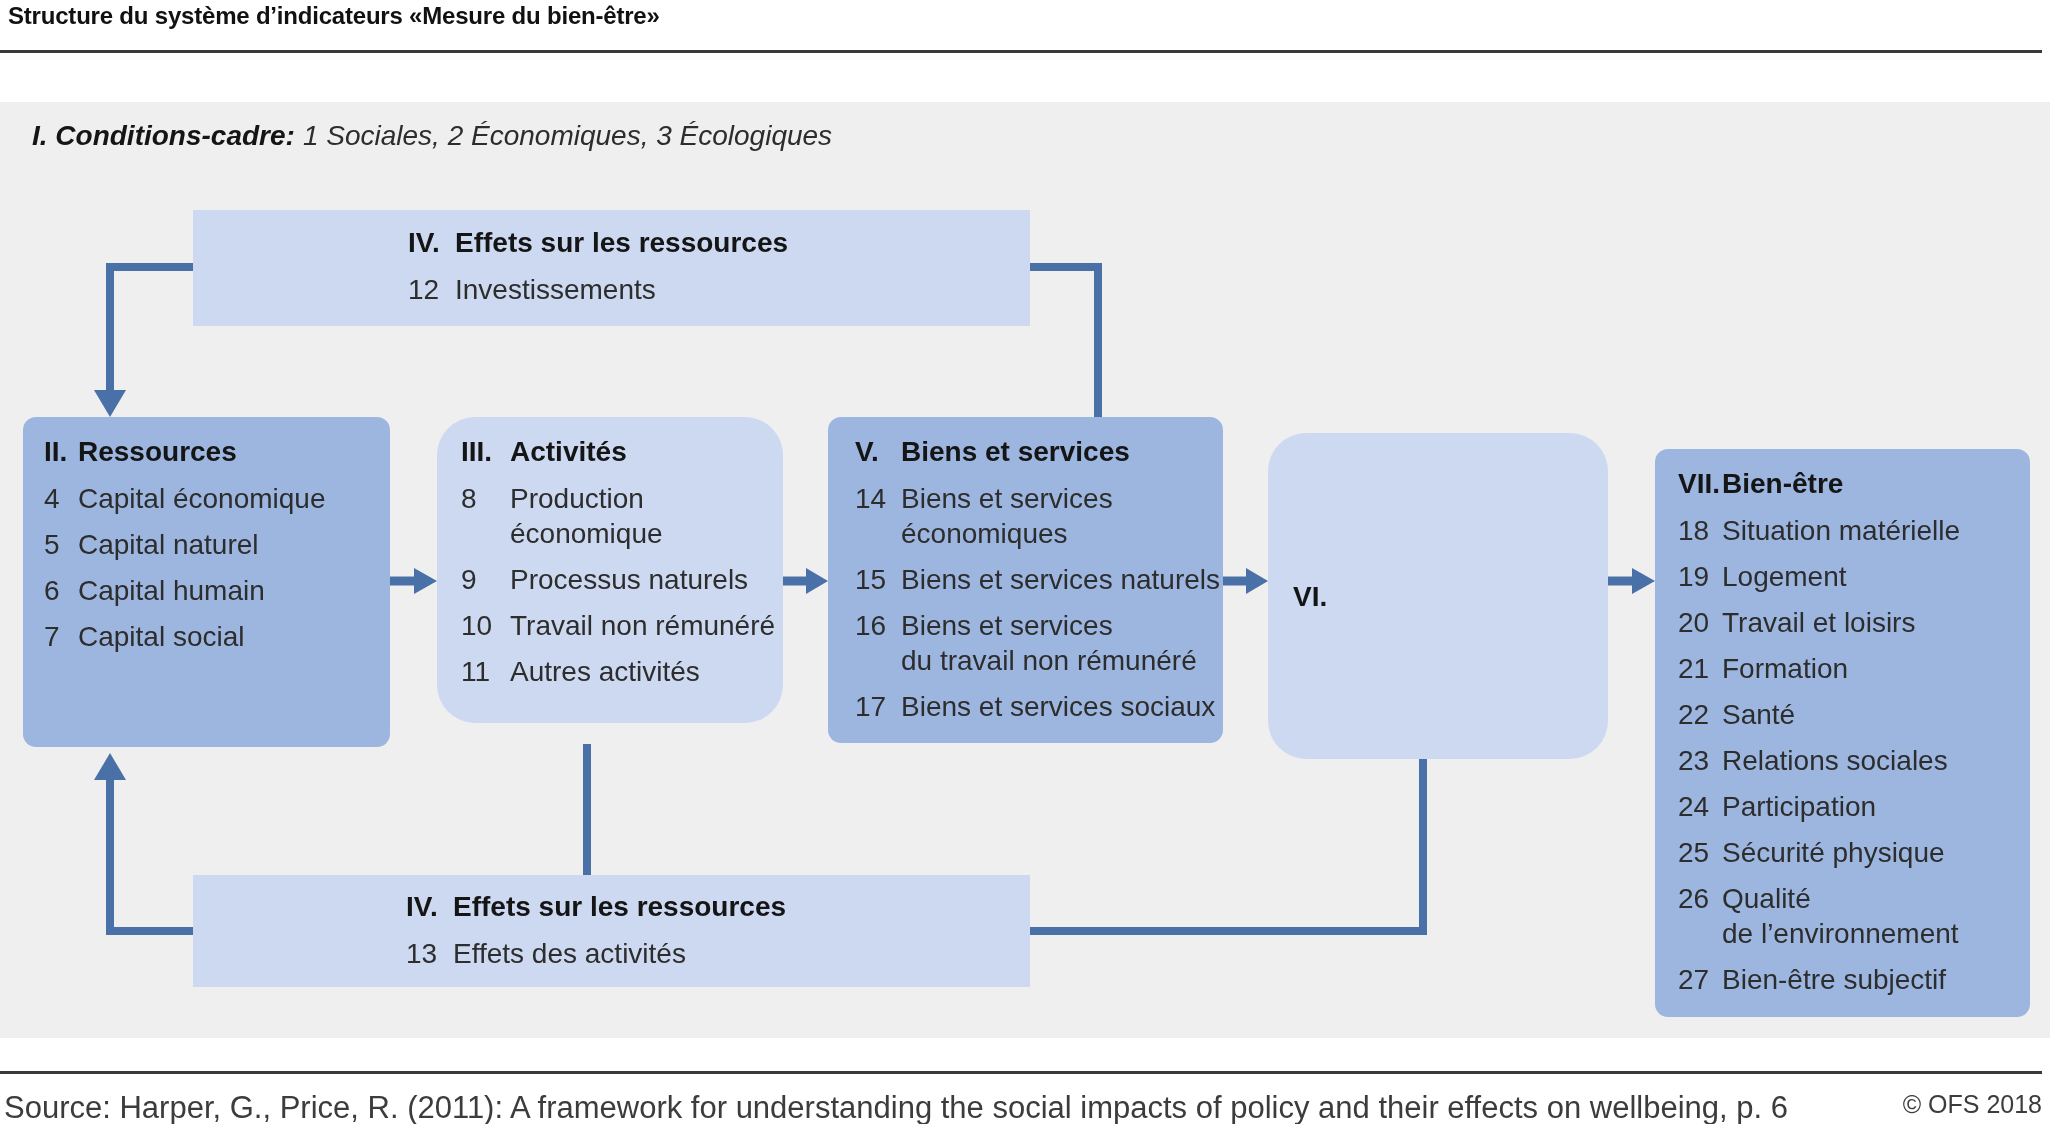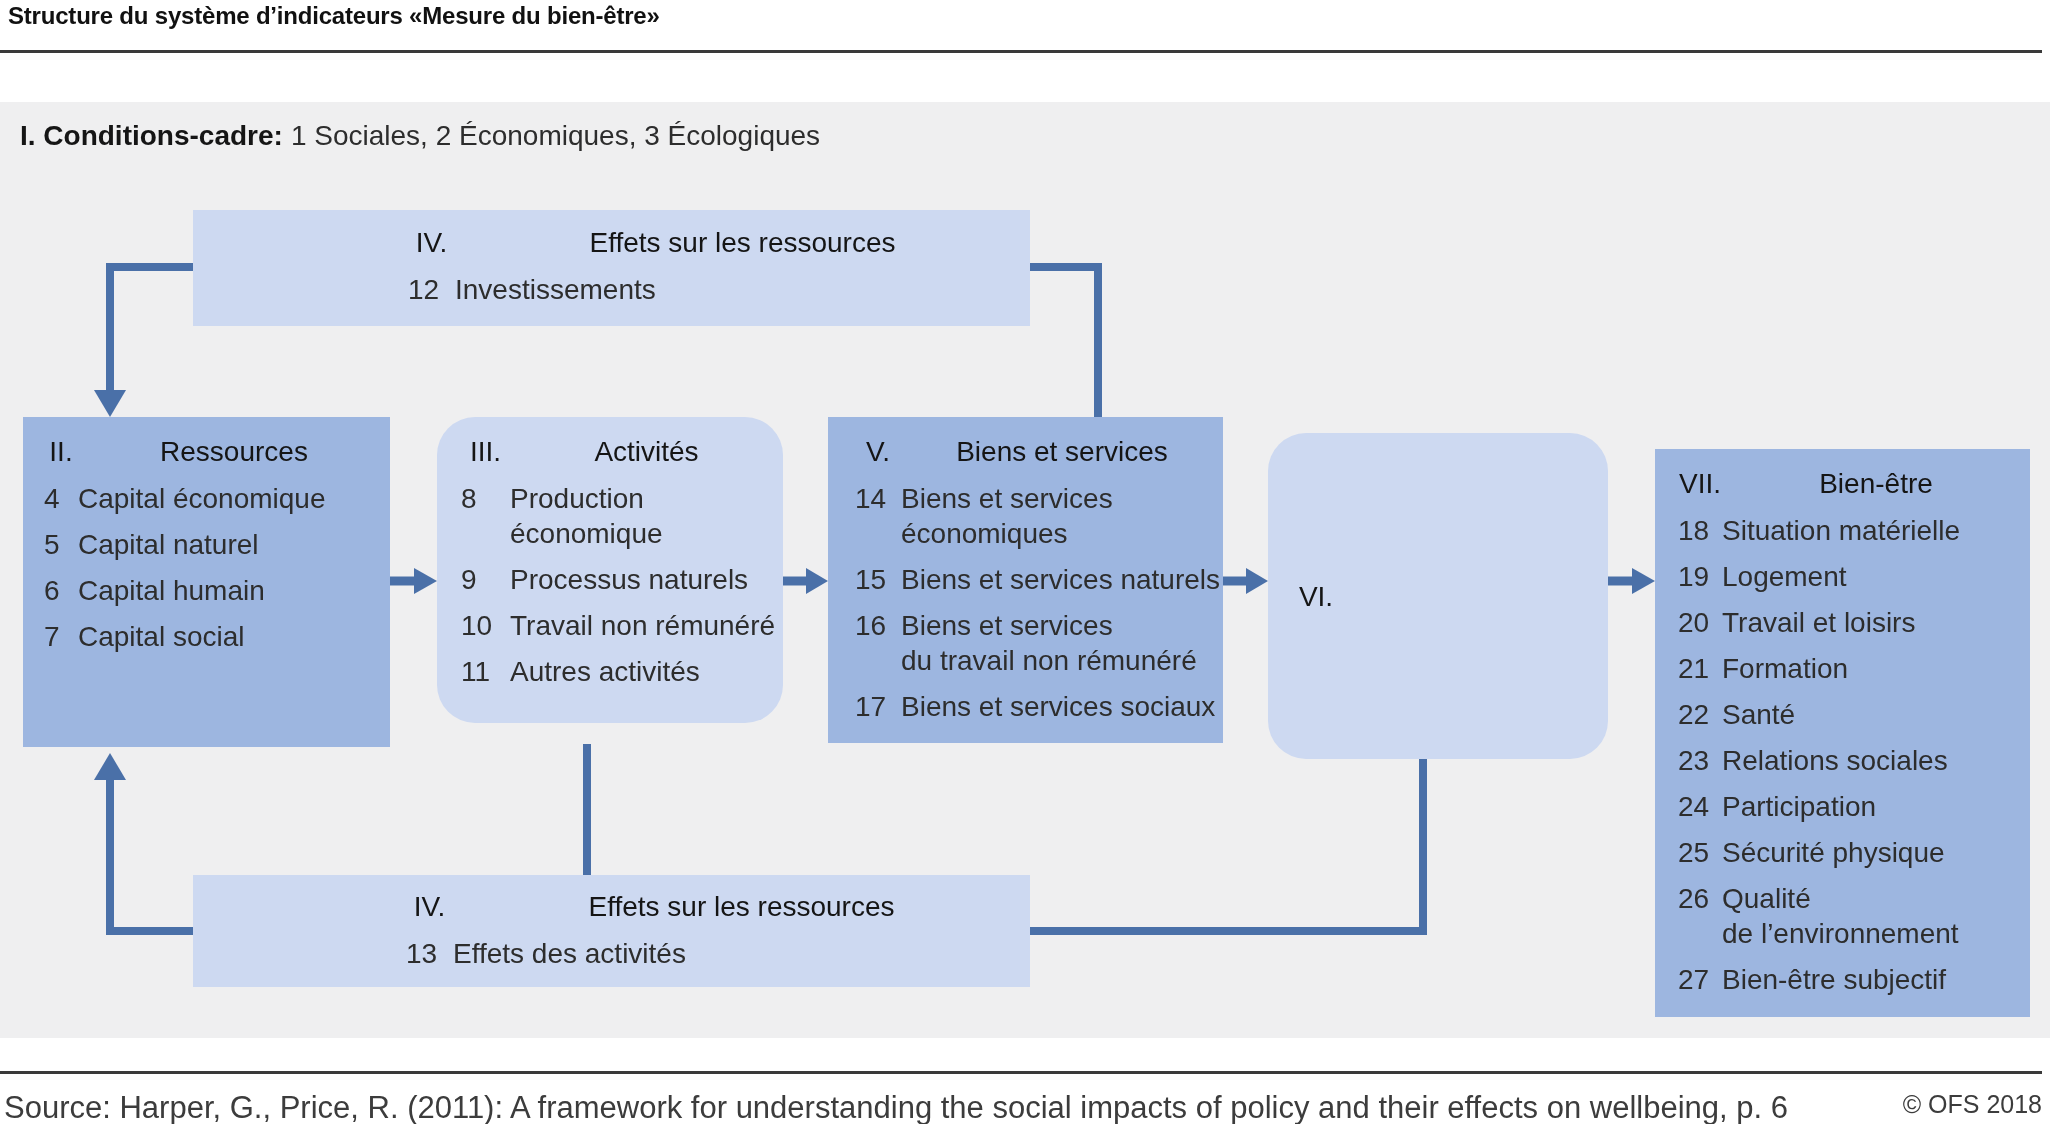--- a/index.html
+++ b/index.html
@@ -17,31 +17,31 @@
     font-family:"Liberation Sans",sans-serif;color:var(--c-text);
   }
   .page-title{
     position:absolute;left:8px;top:2px;font-size:24px;font-weight:700;color:#111;
     letter-spacing:-0.2px;white-space:nowrap;
   }
   .rule{position:absolute;left:0;width:2042px;height:3px;background:var(--c-rule);}
   .rule.top{top:50px;}
   .rule.bottom{top:1071px;}
   .panel{position:absolute;left:0;top:102px;width:2050px;height:936px;background:var(--c-panel);}
-  .conditions{position:absolute;left:20px;top:120px;font-size:28px;white-space:nowrap;color:#222;}
+  .conditions{position:absolute;left:32px;top:120px;font-size:28px;white-space:nowrap;color:#222;font-style:italic;}
   .conditions .cl{font-weight:700;color:#151515;}
   .conditions .ct{margin-left:8px;font-weight:400;color:#2d2d2d;}
 
   .box{position:absolute;box-sizing:border-box;font-size:28px;line-height:35px;}
   .box.light{background:var(--c-light);}
-  .box.medium{background:var(--c-medium);}
+  .box.medium{background:var(--c-medium);border-radius:13px;}
   .box.rounded{border-radius:38px;}
   .box .inner{box-sizing:border-box;height:100%;padding-top:17px;}
   .box .head{display:grid;grid-template-columns:var(--numw) 1fr;margin-bottom:12px;
-    font-weight:400;color:var(--c-head);white-space:pre-line;text-align:center;}
+    font-weight:700;color:var(--c-head);white-space:pre-line;}
   .box .row{display:grid;grid-template-columns:var(--numw) 1fr;margin-bottom:11px;}
   .box .lbl{white-space:pre-line;}
   .box .no{color:var(--c-text);}
   .box-vi-flex .inner{display:flex;align-items:center;padding-top:0;}
   .box-vi-flex .head{margin-bottom:0;}
 
   svg.flow{position:absolute;left:0;top:0;pointer-events:none;}
   svg.flow .ln{fill:none;stroke:var(--c-arrow);stroke-width:8px;}
   svg.flow .ln.thick{stroke-width:9px;}
   svg.flow .hd{fill:var(--c-arrow);stroke:none;}

